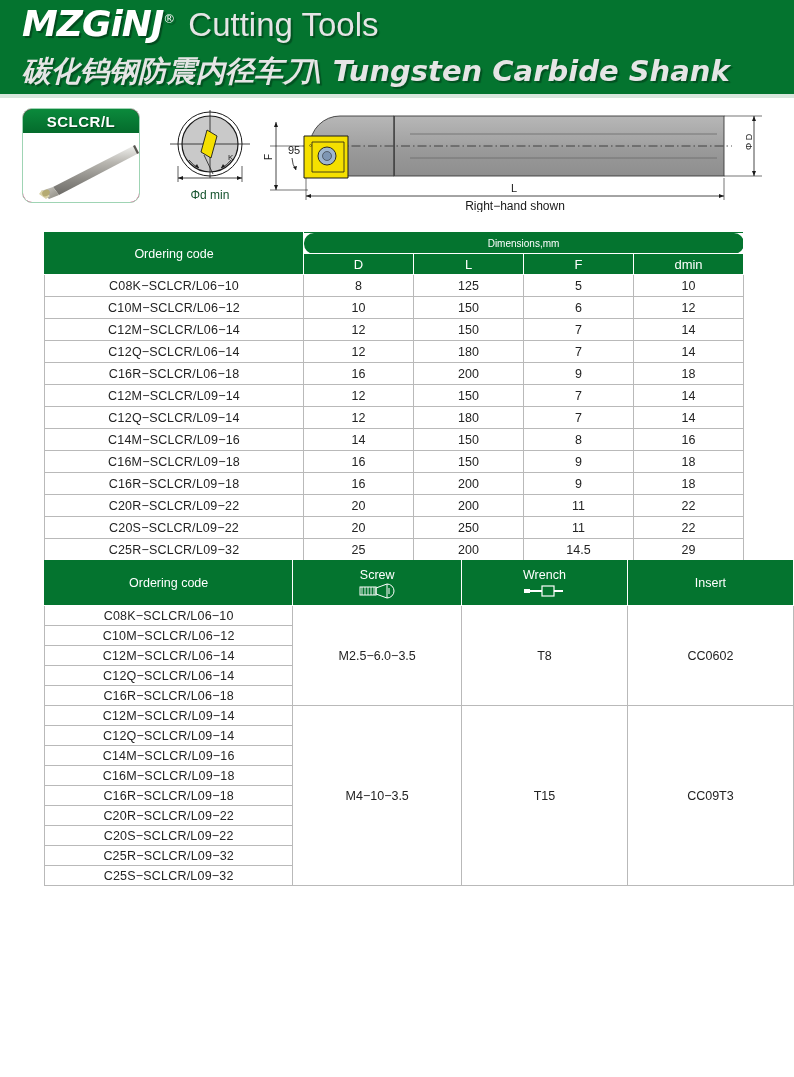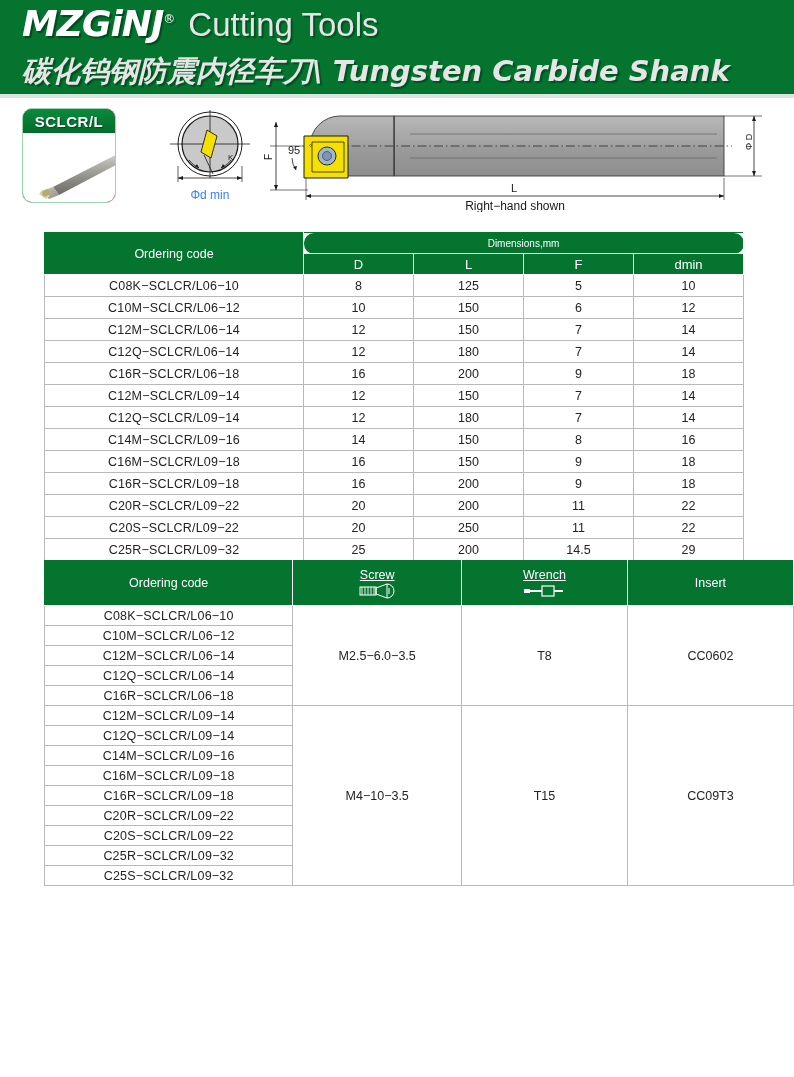--- a/index.html
+++ b/index.html
@@ -89,21 +89,21 @@
     width: 794px;
     height: 118px;
     background: #ffffff;
   }
 
   
   .photo-card {
     position: absolute;
     left: 22px;
     top: 10px;
-    width: 94px;
+    width: 118px;
     height: 95px;
     border: 1px solid #9fd4b4;
     border-radius: 10px;
     background: #be185d;
     overflow: hidden;
     box-sizing: border-box;
   }
   .photo-card-head {
     height: 24px;
     background: linear-gradient(to bottom, #0b8a3c, #046b2c);
@@ -134,21 +134,21 @@
     width: 110px;
     height: 104px;
   }
   .xsec-label {
     position: absolute;
     left: 0;
     top: 82px;
     width: 110px;
     text-align: center;
     font-size: 12px;
-    color: #3b82f6;
+    color: #14532d;
     font-family: "Liberation Sans", sans-serif;
   }
 
   
   .sideview {
     position: absolute;
     left: 262px;
     top: 6px;
     width: 528px;
     height: 110px;
@@ -207,21 +207,20 @@
   #table2 td.c-code { width: 258px; }
   #table2 td.c-grp  { width: 176px; vertical-align: middle; }
 
   .th-stack {
     display: flex;
     flex-direction: column;
     align-items: center;
     justify-content: center;
     gap: 1px;
     height: 100%;
-    text-decoration: underline;
   }
   .th-icon { line-height: 0; }
 </style>
 </head>
 <body>
 
 <div class="banner">
   <div class="banner-row1">
     <div class="logo"><span>MZGiNJ</span><span class="logo-reg">®</span></div>
     <div class="banner-title">Cutting Tools</div>

